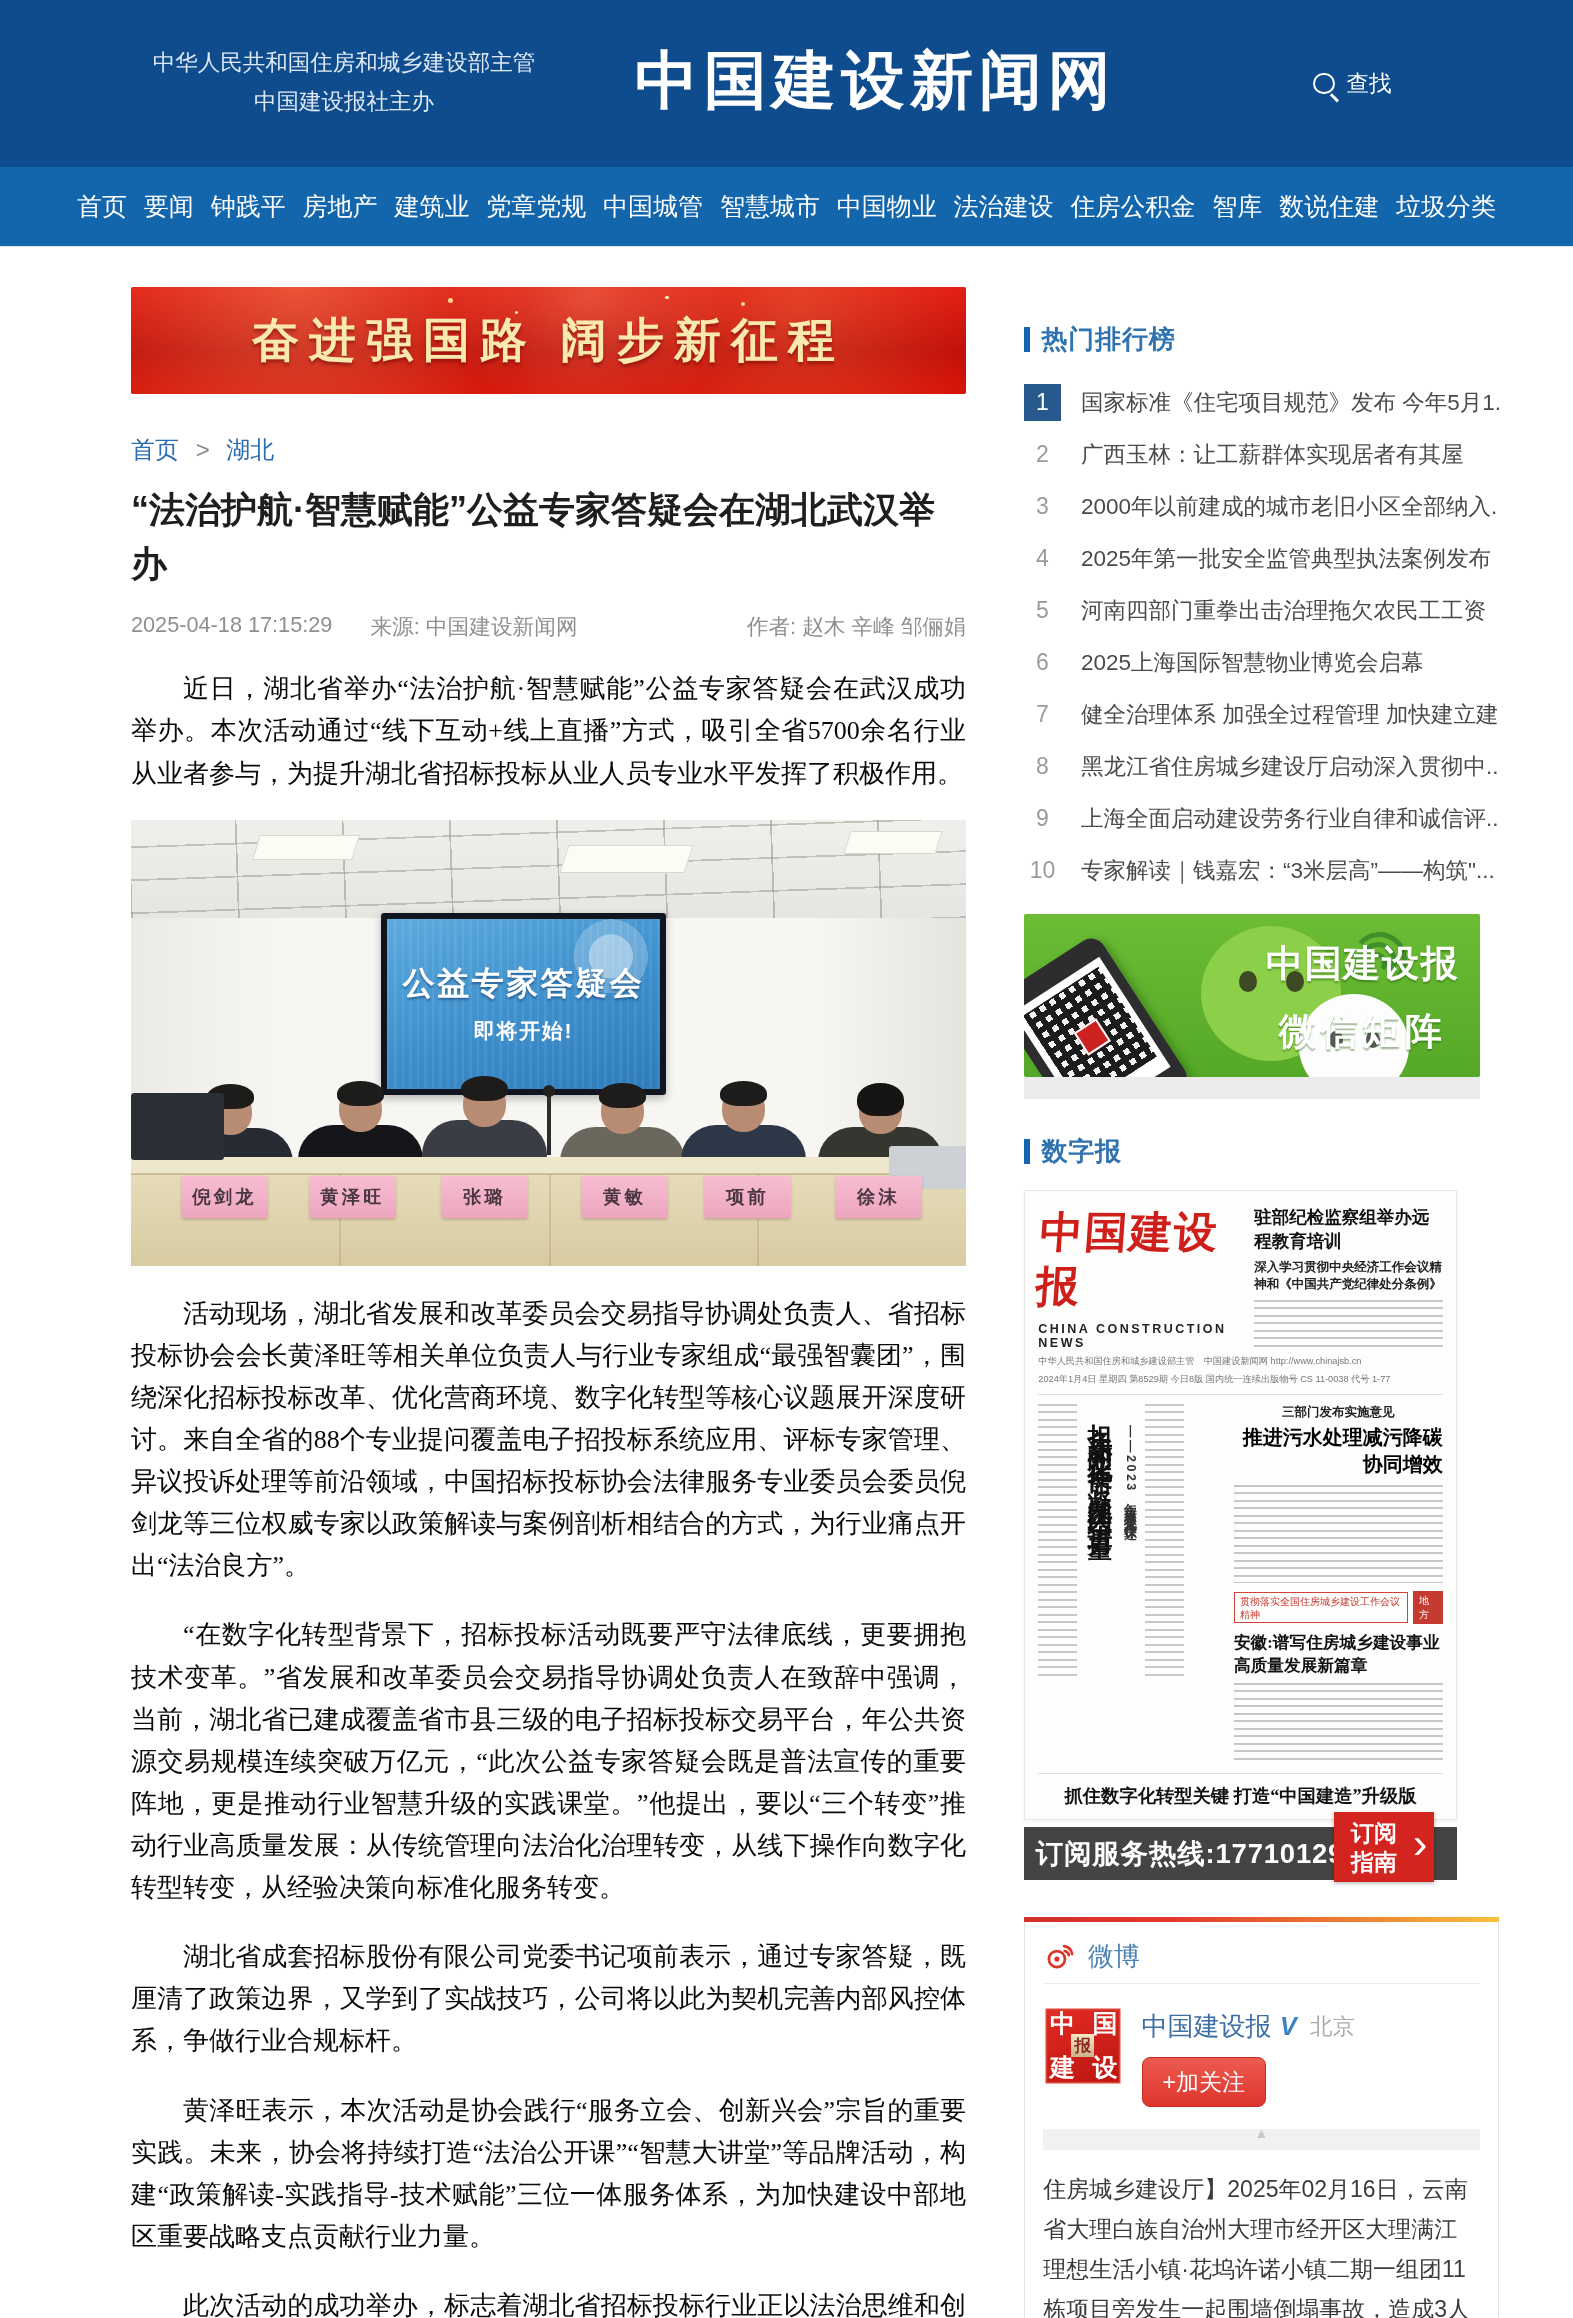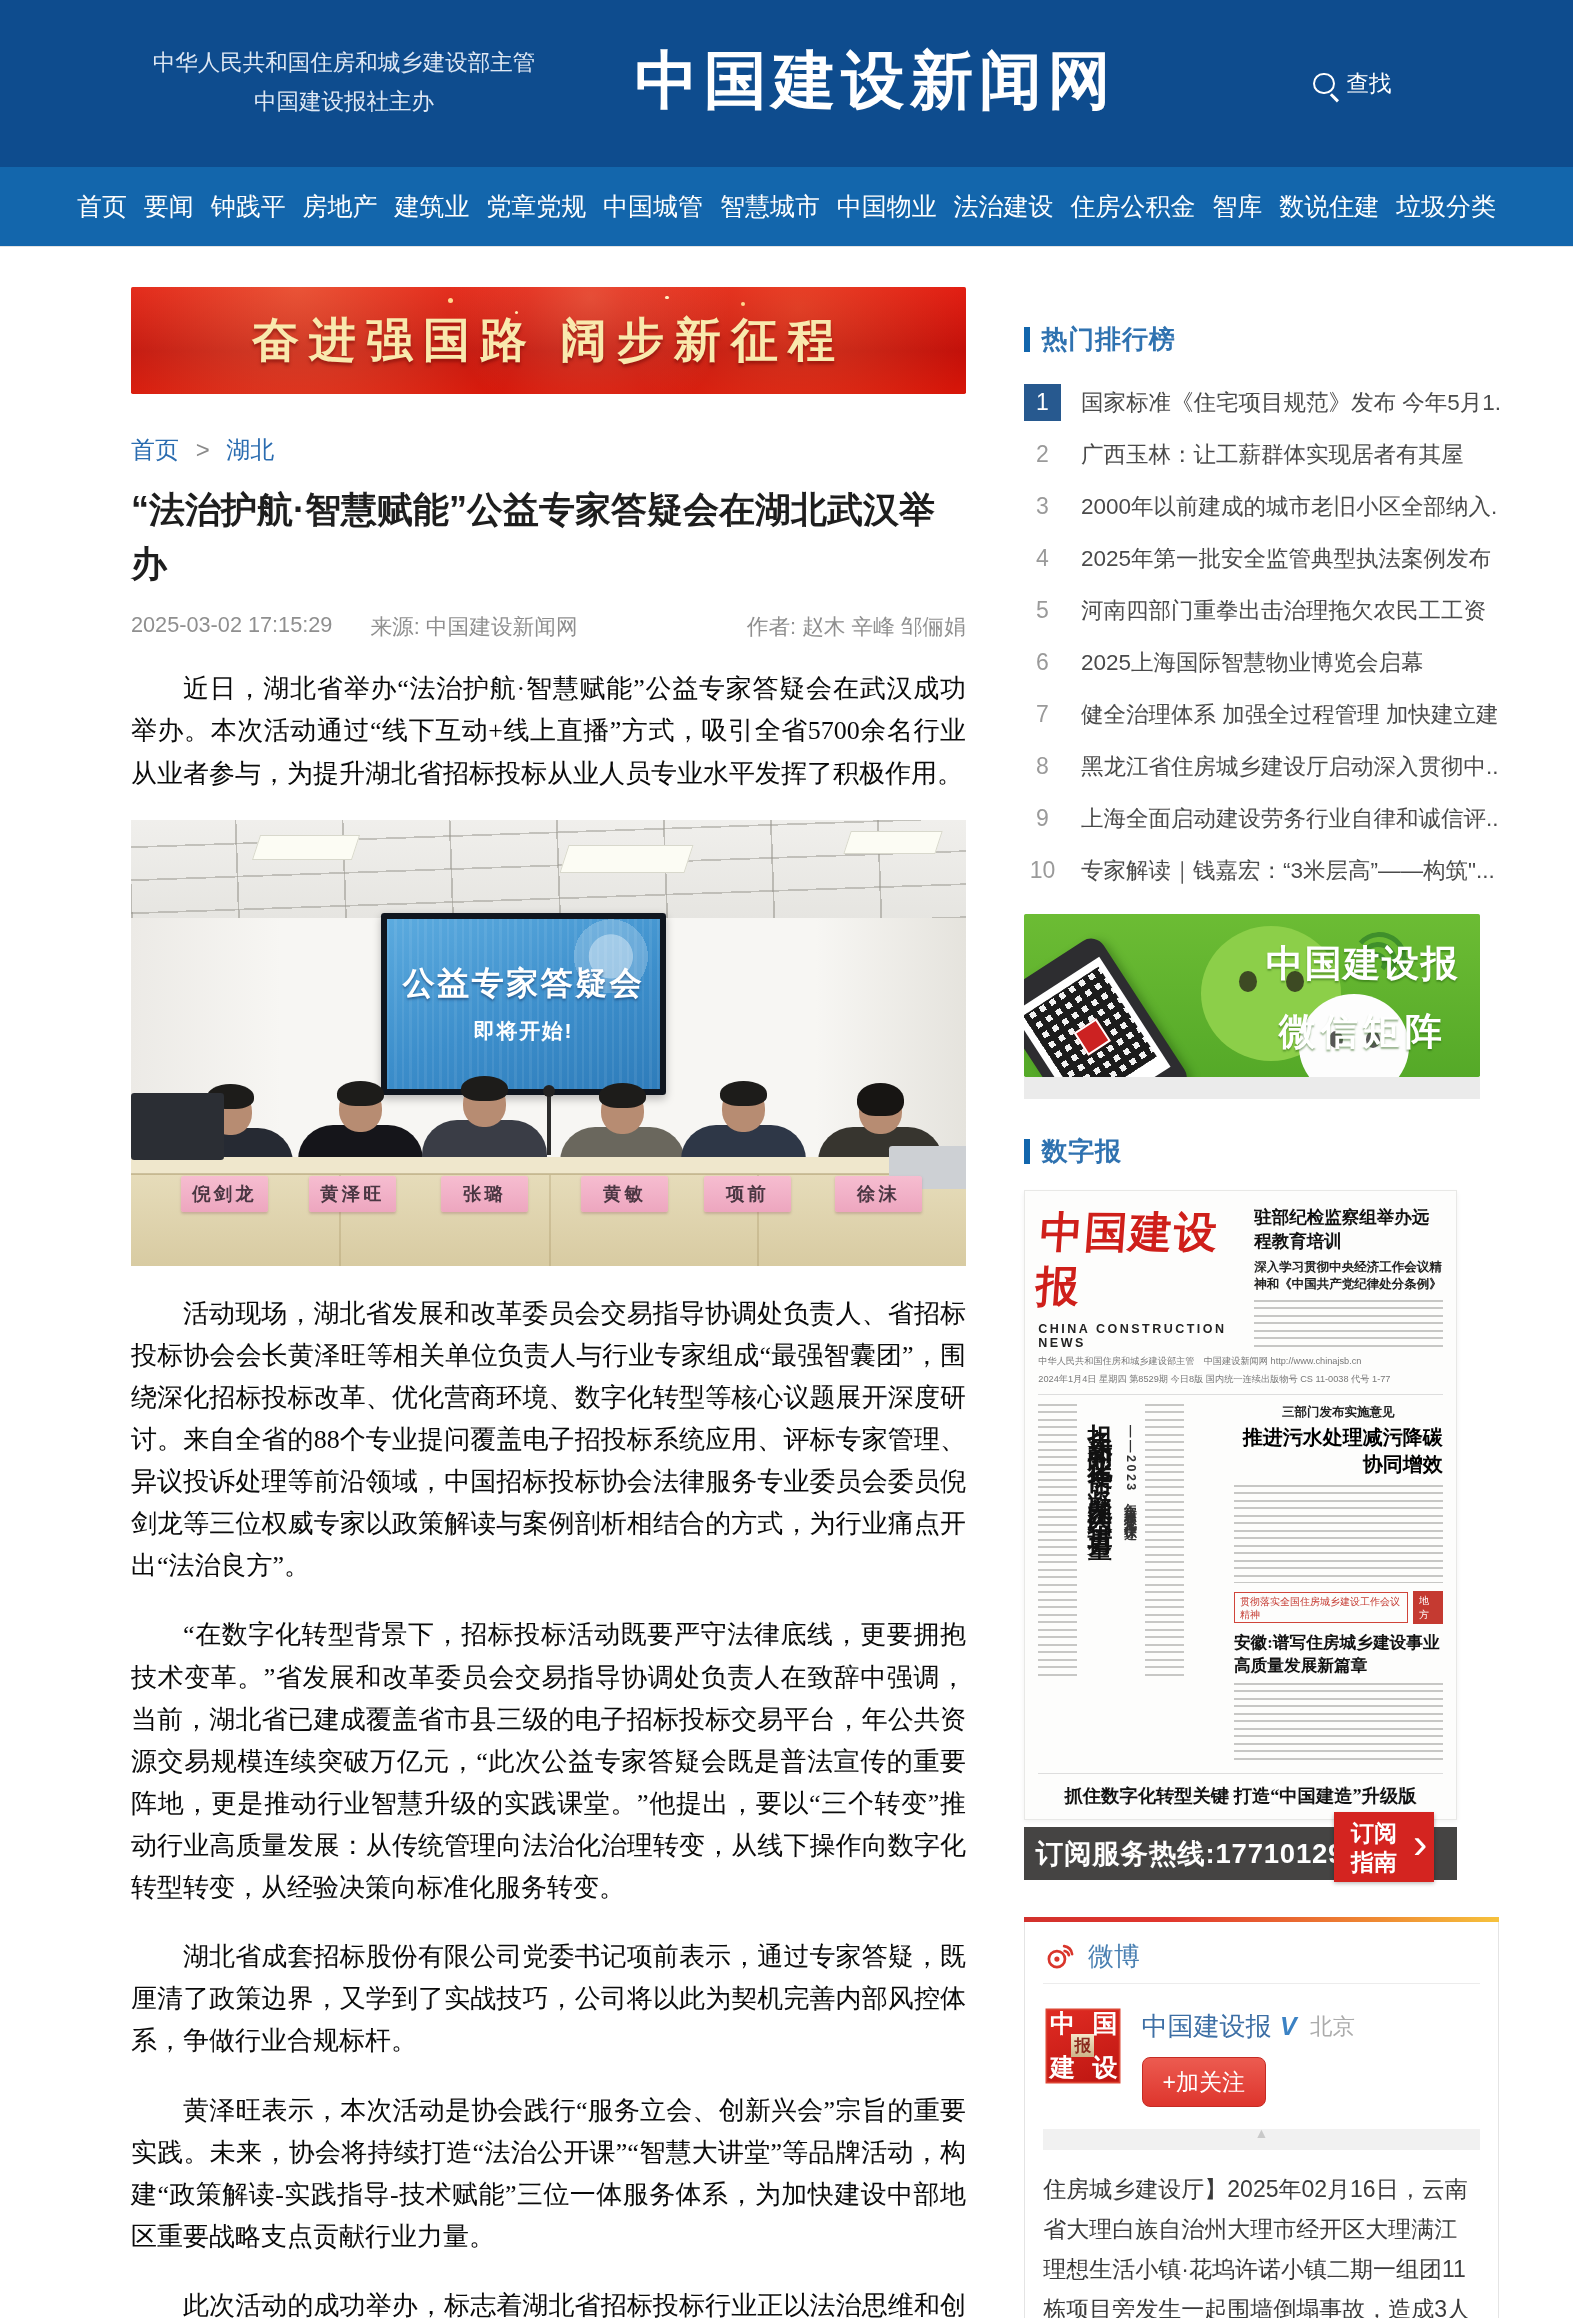--- a/index.html
+++ b/index.html
@@ -85,21 +85,21 @@
   .person.p2 .body { background:#15151a; }
   .person.p3 .body { background:#3a3d46; }
   .person.p4 .body { background:#6a675d; }
   .person.p5 .body { background:#2e3747; }
   .person.p6 .head::before { height:33px; background:#171513; }
   .person.p6 .body { background:#37352f; }
   .ph-table { position:absolute; left:0; top:337px; right:0; bottom:0;
       background:linear-gradient(180deg,#efe7cc 0 16.7px,#e6dcba 16.7px,#d8cba2 100%); }
   .ph-table::before { content:""; position:absolute; left:0; right:0; top:16.7px; height:1.7px; background:rgba(140,120,70,.35); }
   .ph-seam { position:absolute; top:18.3px; bottom:0; width:1.7px; background:rgba(140,120,70,.22); }
-  .namecard { position:absolute; top:356px; width:87px; height:36px; background:linear-gradient(180deg,#f6bdd0,#eda6bf);
+  .namecard { position:absolute; top:356px; width:87px; height:42px; background:linear-gradient(180deg,#f6bdd0,#eda6bf);
       border-radius:2.5px; display:flex; align-items:center; justify-content:center;
       font-size:18.3px; font-weight:700; color:#4a3642; letter-spacing:3.3px; box-shadow:0 1.7px 2.5px rgba(120,60,80,.25); }
   .ph-monitor { position:absolute; left:0; top:273px; width:93px; height:67px; background:#2b2e34; border-radius:3.3px; }
   .ph-laptop { position:absolute; right:0; top:326px; width:77px; height:43px; background:#cdd0d4; border-radius:3.3px 0 0 1.7px; }
 
   
   .sec-head { display:flex; align-items:center; gap:11.7px; margin-top:35px; }
   .sec-bar { width:5.8px; height:25px; background:#1266ad; }
   .sec-title { font-size:26px; font-weight:700; color:#2f72b0; letter-spacing:0.8px; }
   .hot-head { margin-top:35px; }
@@ -262,21 +262,21 @@
     <div class="breadcrumb">
       <a href="#">首页</a>
       <span class="sep">&gt;</span>
       <a href="#">湖北</a>
     </div>
 
     <h2 class="art-title">“法治护航·智慧赋能”公益专家答疑会在湖北武汉举办</h2>
 
     <div class="art-meta">
       <div class="lft">
-        <span>2025-03-02 17:15:29</span>
+        <span>2025-04-18 17:15:29</span>
         <span>来源: 中国建设新闻网</span>
       </div>
       <span>作者: 赵木 辛峰 邹俪娟</span>
     </div>
 
     <div class="art-body">
       <p>近日，湖北省举办“法治护航·智慧赋能”公益专家答疑会在武汉成功举办。本次活动通过“线下互动+线上直播”方式，吸引全省5700余名行业从业者参与，为提升湖北省招标投标从业人员专业水平发挥了积极作用。</p>
     </div>
 
     <div class="photo">

